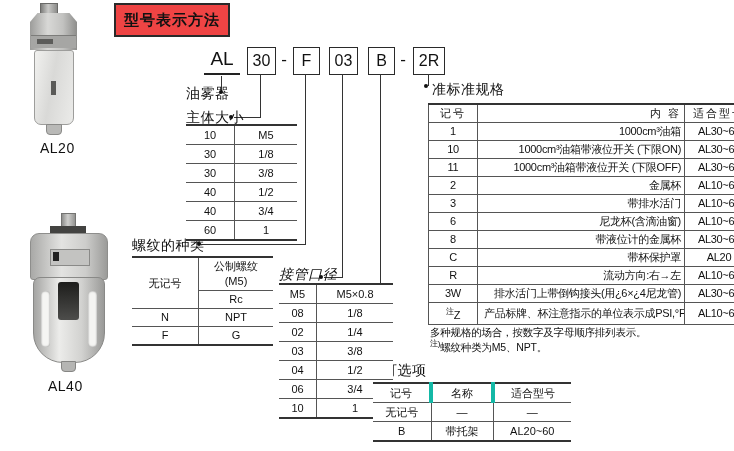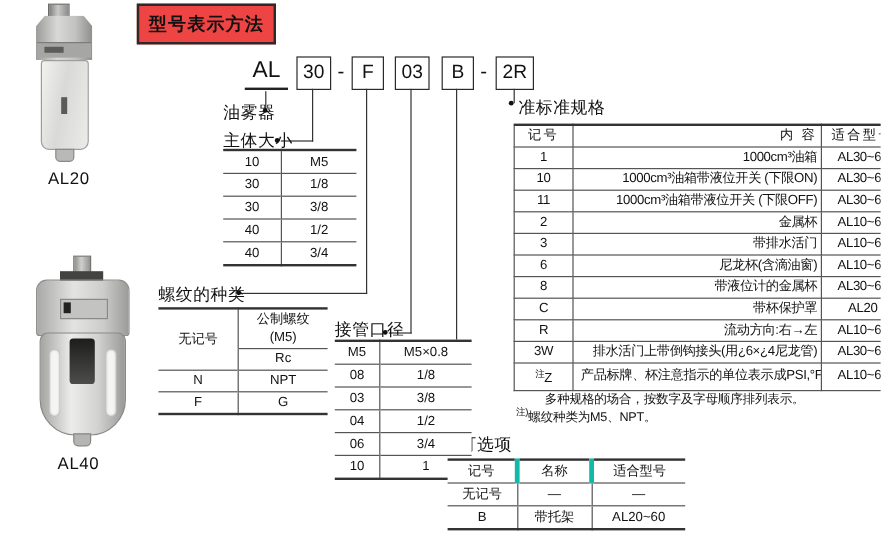--- a/index.html
+++ b/index.html
@@ -160,21 +160,21 @@
   <div class="lbl" style="left:186px;top:109px;">主体大小</div>
 
   <div class="vl" style="left:305px;top:74px;height:171px;"></div>
   <div class="hl" style="left:202px;top:244px;width:104px;"></div>
   <div class="dot" style="left:197px;top:242px;"></div>
   <div class="lbl" style="left:132px;top:237px;">螺纹的种类</div>
 
   <div class="vl" style="left:342px;top:74px;height:204px;"></div>
   <div class="hl" style="left:324px;top:277px;width:19px;"></div>
   <div class="dot" style="left:319px;top:275px;"></div>
-  <div class="lbl" style="left:279px;top:266px;">接管口径</div>
+  <div class="lbl" style="left:279px;top:266px;font-style:italic;">接管口径</div>
 
   <div class="vl" style="left:380px;top:74px;height:291px;"></div>
   <div class="dot" style="left:375px;top:363px;"></div>
   <div class="lbl" style="left:383px;top:362px;">可选项</div>
 
   <div class="vl" style="left:428px;top:74px;height:12px;"></div>
   <div class="dot" style="left:424px;top:84px;"></div>
   <div class="lbl" style="left:432px;top:81px;">准标准规格</div>
 
   <table class="open tbl-body">
@@ -192,20 +192,24 @@
           <td>3/8</td>
         </tr>
         <tr>
           <td>40</td>
           <td>1/2</td>
         </tr>
         <tr>
           <td>40</td>
           <td>3/4</td>
         </tr>
+        <tr>
+          <td>60</td>
+          <td>1</td>
+        </tr>
       </tbody>
   </table>
 
   <table class="open tbl-thread">
     <tbody>
       <tr>
         <td class="c1" rowspan="2">无记号</td>
         <td class="c2 metric"><span>公制螺纹</span><br><span>(M5)</span></td>
       </tr>
       <tr>
@@ -224,20 +228,24 @@
 
   <table class="open tbl-port">
     <tbody>
         <tr>
           <td>M5</td>
           <td>M5×0.8</td>
         </tr>
         <tr>
           <td>08</td>
           <td>1/8</td>
+        </tr>
+        <tr>
+          <td>02</td>
+          <td>1/4</td>
         </tr>
         <tr>
           <td>03</td>
           <td>3/8</td>
         </tr>
         <tr>
           <td>04</td>
           <td>1/2</td>
         </tr>
         <tr>
@@ -311,21 +319,21 @@
           <td>AL30~60</td>
         </tr>
         <tr>
           <td><sup>注</sup>Z</td>
           <td>产品标牌、杯注意指示的单位表示成PSI,°F</td>
           <td>AL10~60</td>
         </tr>
       </tbody>
   </table>
 
-  <div class="note" style="left:454px;top:324px;"><sup></sup><span>多种规格的场合，按数字及字母顺序排列表示。</span></div>
+  <div class="note" style="left:430px;top:324px;"><sup></sup><span>多种规格的场合，按数字及字母顺序排列表示。</span></div>
   <div class="note" style="left:430px;top:338px;"><sup>注)</sup><span>螺纹种类为M5、NPT。</span></div>
 
   <table class="open hashead tbl-opt">
     <thead>
       <tr>
         <th>记号</th>
         <th>名称</th>
         <th>适合型号</th>
       </tr>
     </thead>

